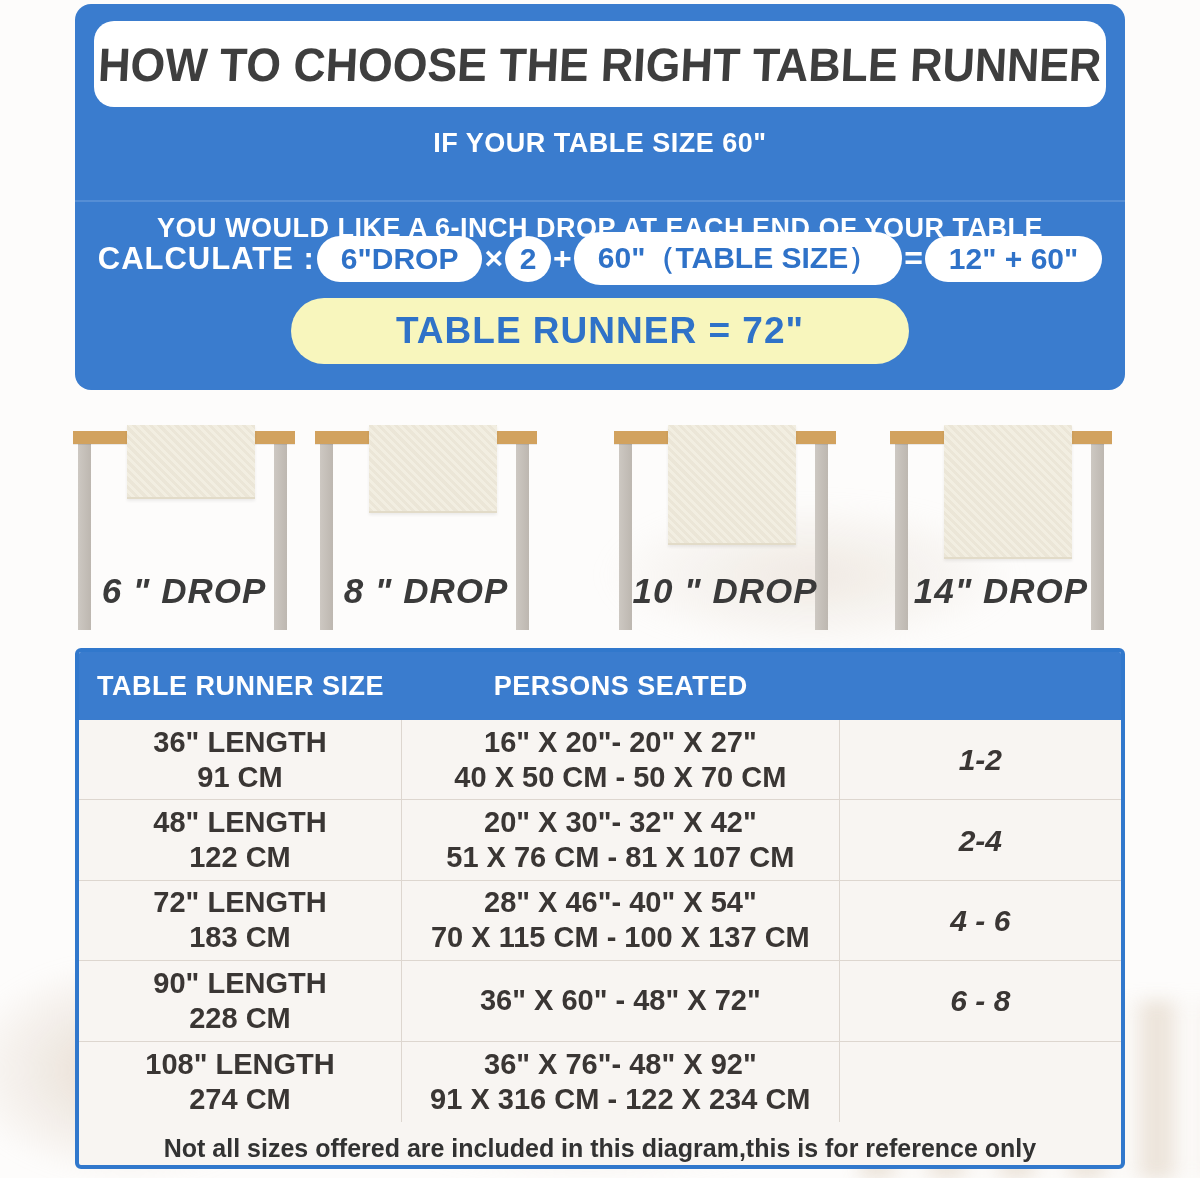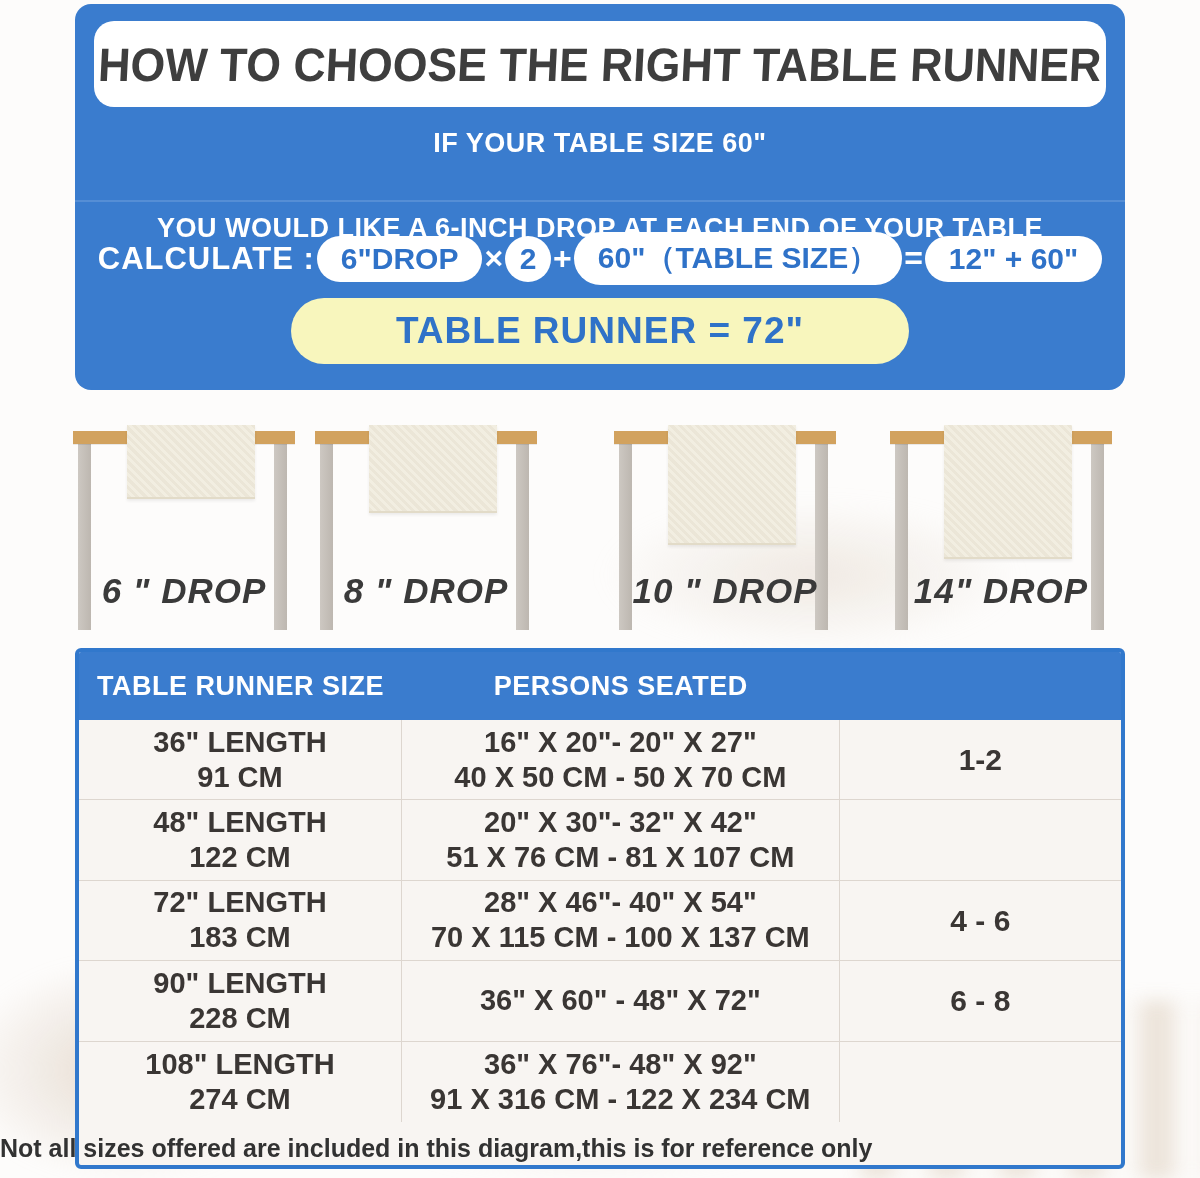--- a/index.html
+++ b/index.html
@@ -78,23 +78,23 @@
     box-sizing:border-box; overflow:hidden; }
   .chart-header { display:grid; grid-template-columns:31% 42% 27%; height:68px;
     background:#3a7cce; align-items:center; }
   .hcell { text-align:center; color:#ffffff; font-weight:800; font-size:27px; letter-spacing:0.5px; }
   .chart-body { display:grid; grid-template-rows:repeat(5, 1fr); height:402px; }
   .crow { display:grid; grid-template-columns:31% 42% 27%; border-bottom:1px solid #ddd6cf; }
   .crow:last-child { border-bottom:none; }
   .ccell { display:flex; flex-direction:column; align-items:center; justify-content:center;
     border-right:1px solid #ddd6cf; color:#3a3634; font-weight:700;
     font-size:29px; line-height:35px; text-align:center; }
-  .ccell.persons { border-right:none; font-size:30px; }
-
-  .footer-note { position:absolute; top:1134px; width:100%; 
+  .ccell.persons { border-right:none; font-size:30px;font-style:italic; }
+
+  .footer-note { position:absolute; top:1134px; width:100%; text-align:center;
     font-weight:700; font-size:25px; color:#323232; }
 </style>
 </head>
 <body>
 
 <div class="canvas">
 
   <div class="bg-blob blob-mid"></div>
   <div class="bg-blob blob-left-bottom"></div>
   <div class="bg-blob blob-right-bottom"></div>
@@ -172,20 +172,21 @@
 
       <div class="crow">
         <div class="ccell">
           <span>48" LENGTH</span>
           <span>122 CM</span>
         </div>
         <div class="ccell">
           <span>20" X 30"- 32" X 42"</span>
           <span>51 X 76 CM - 81 X 107 CM</span>
         </div>
+        <div class="ccell persons">2-4</div>
       </div>
 
       <div class="crow">
         <div class="ccell">
           <span>72" LENGTH</span>
           <span>183 CM</span>
         </div>
         <div class="ccell">
           <span>28" X 46"- 40" X 54"</span>
           <span>70 X 115 CM - 100 X 137 CM</span>

